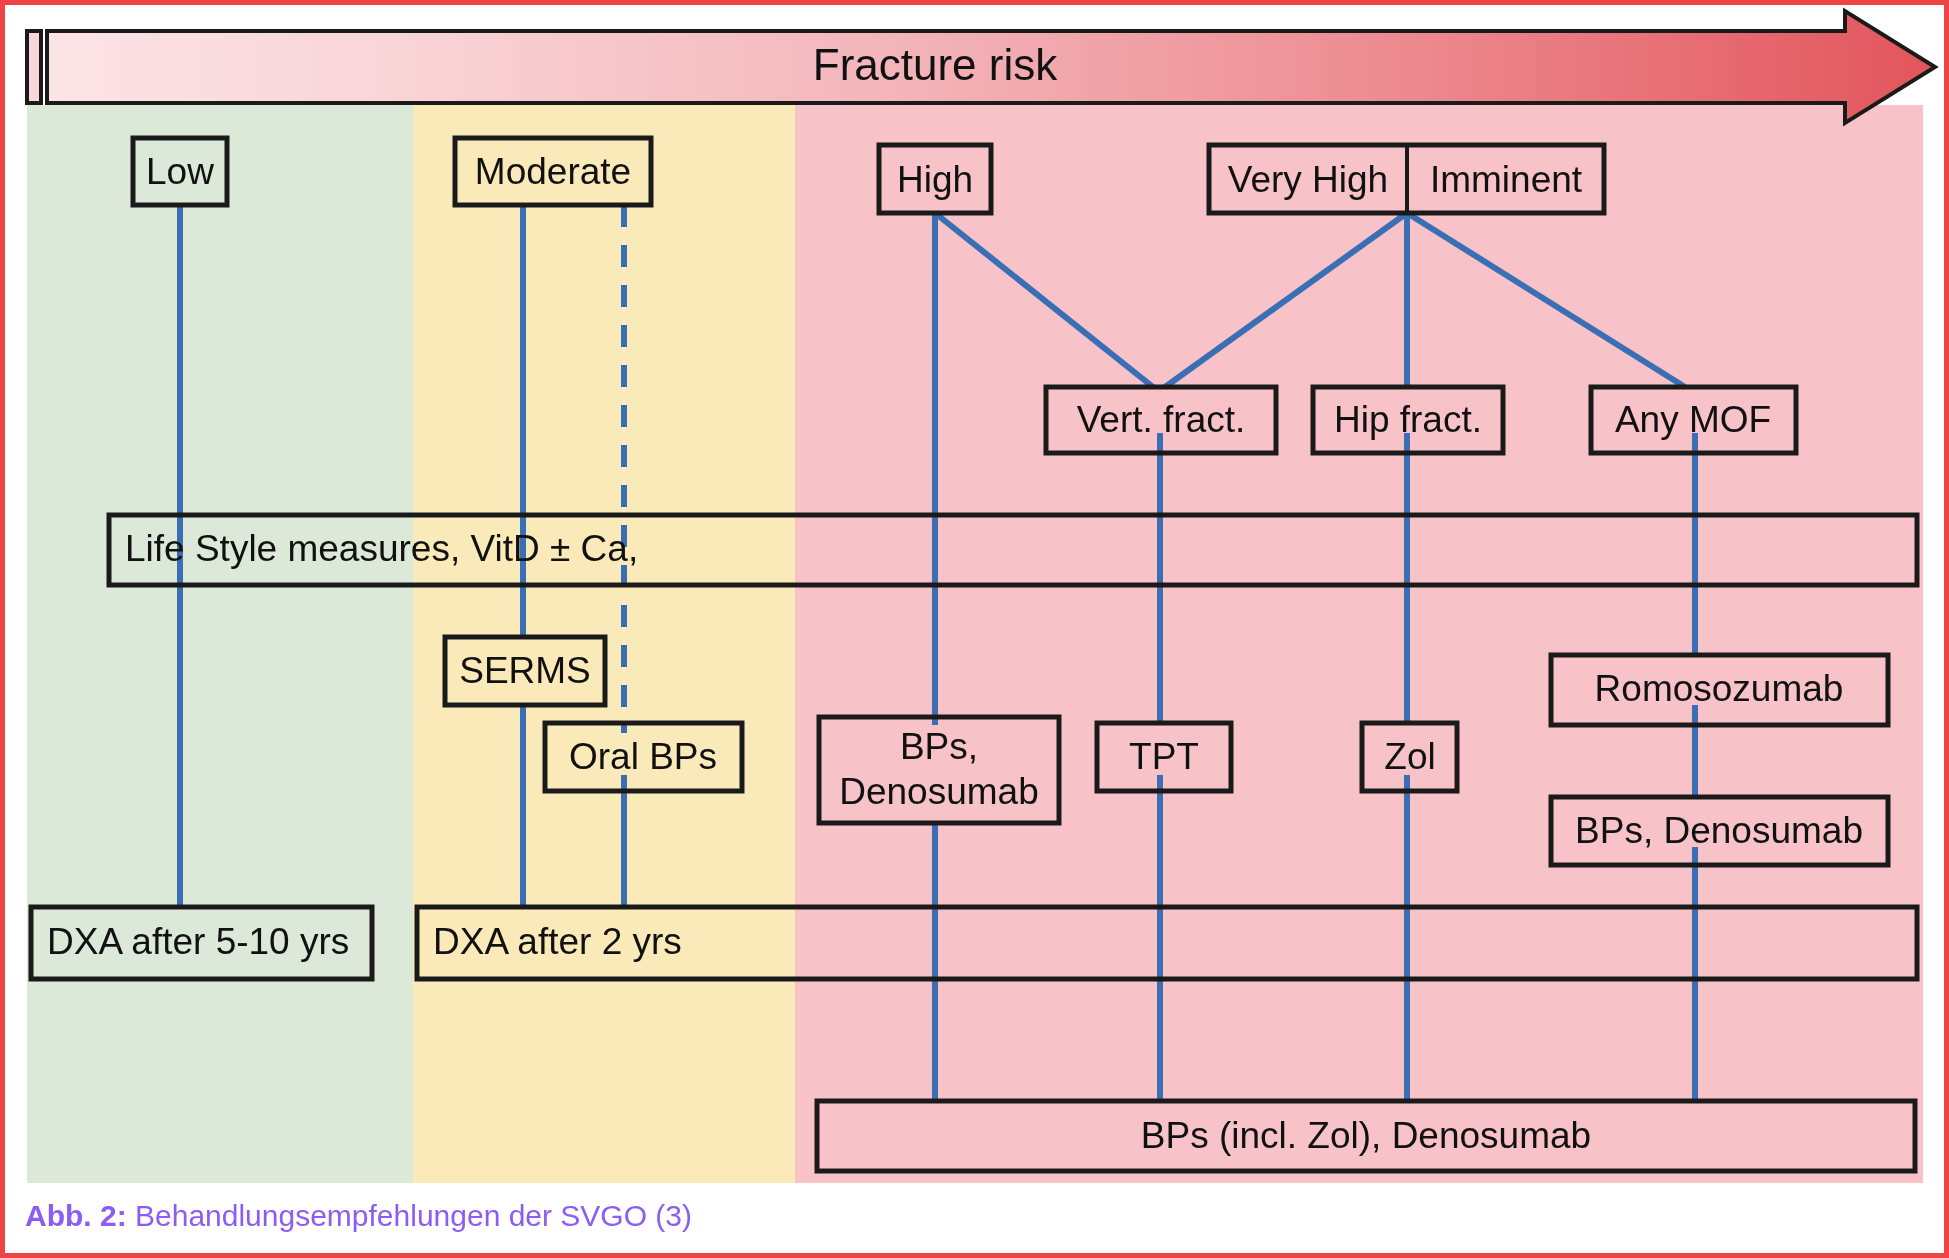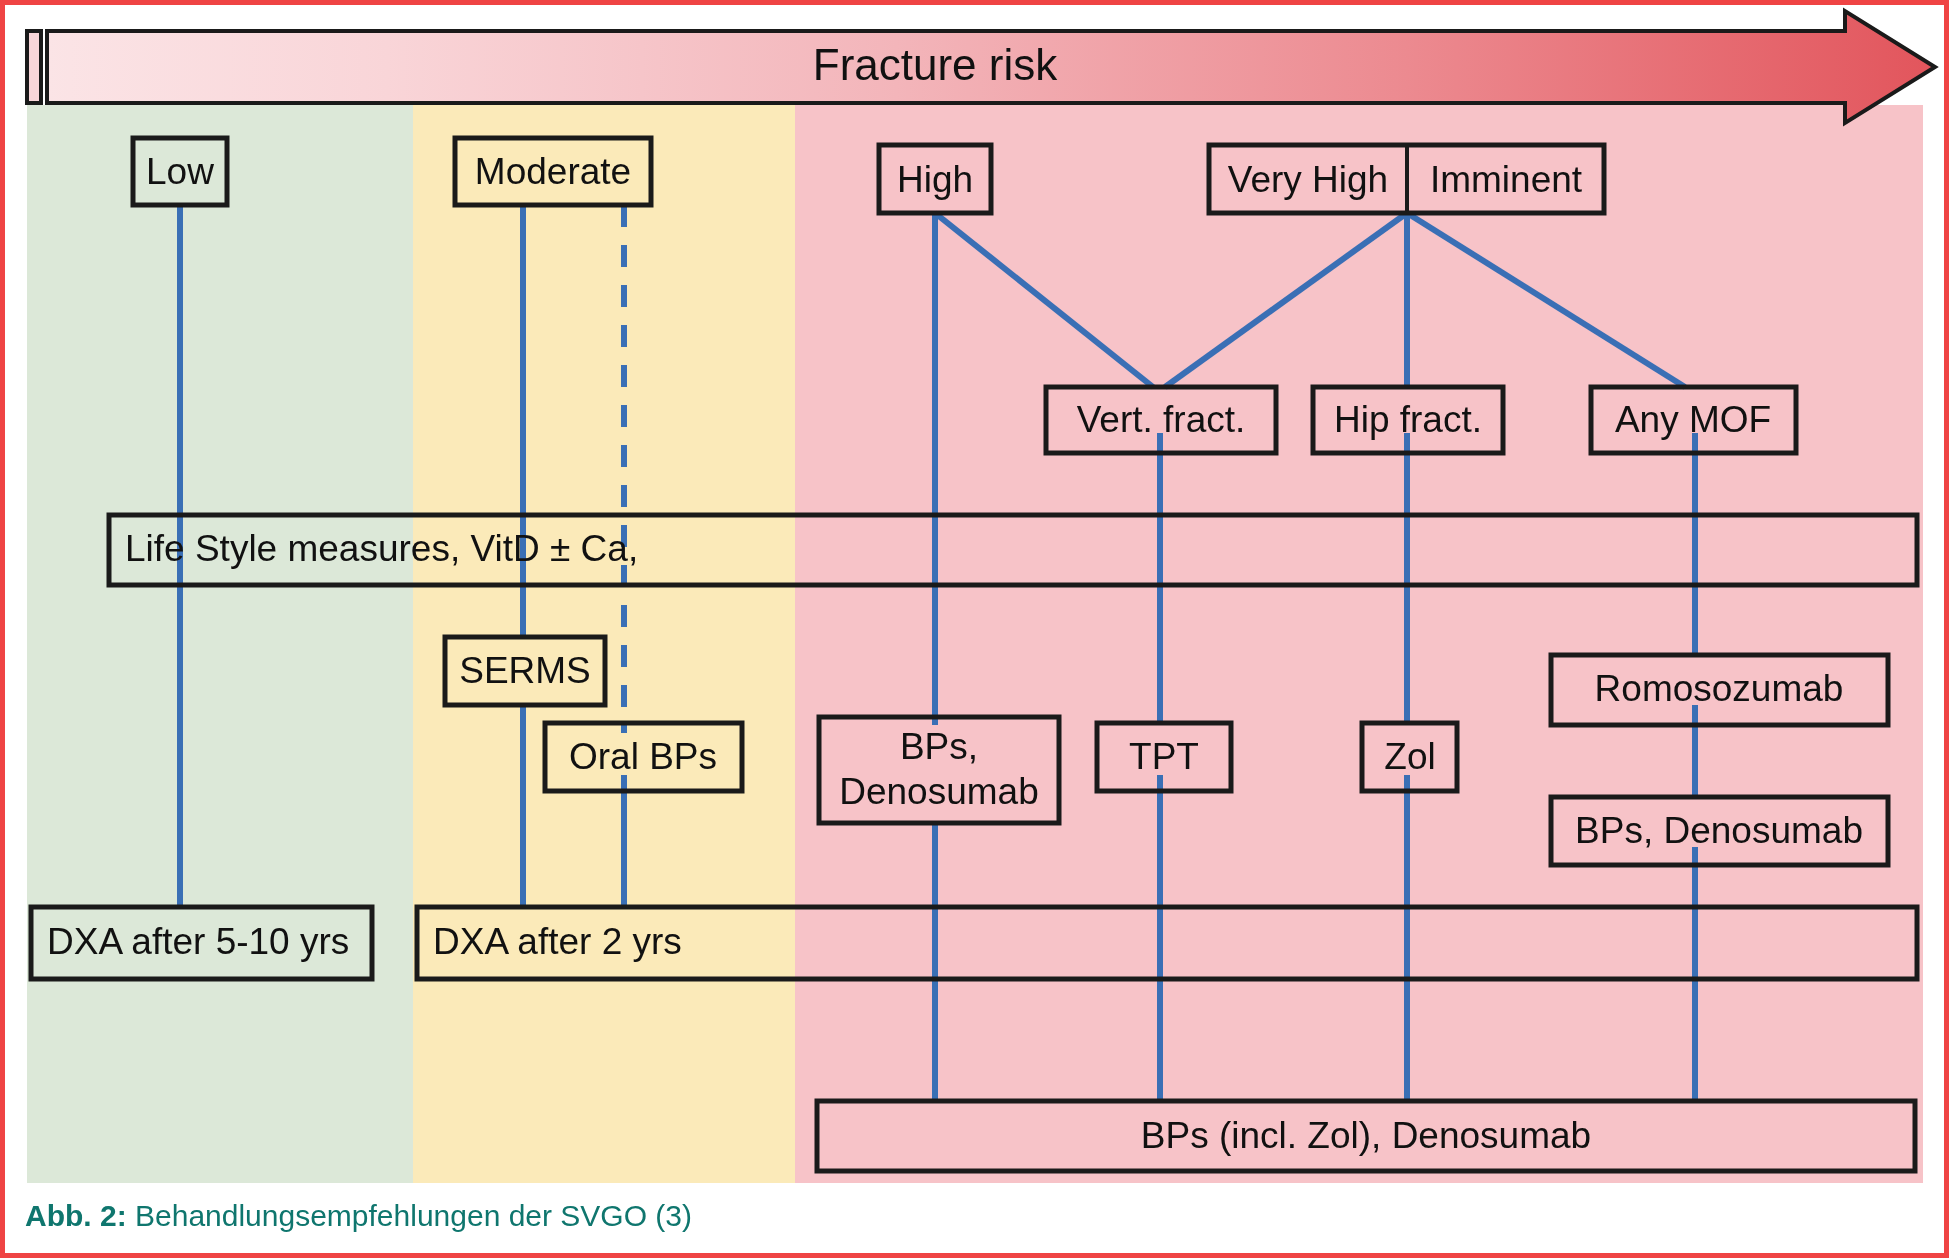--- a/index.html
+++ b/index.html
@@ -73,21 +73,21 @@
     font-size: 44px;
     fill: #111111;
     text-anchor: middle;
     dominant-baseline: middle;
   }
   #caption {
     position: absolute;
     left: 20px;
     top: 1194px;
     font-size: 30px;
-    color: #0f766e;
+    color: #8b5cf6;
     font-family: "Liberation Sans", sans-serif;
     white-space: nowrap;
   }
   #caption .cap-label {
     font-weight: bold;
   }
   .divider-line {
     stroke: #1a1a1a;
     stroke-width: 4;
   }

